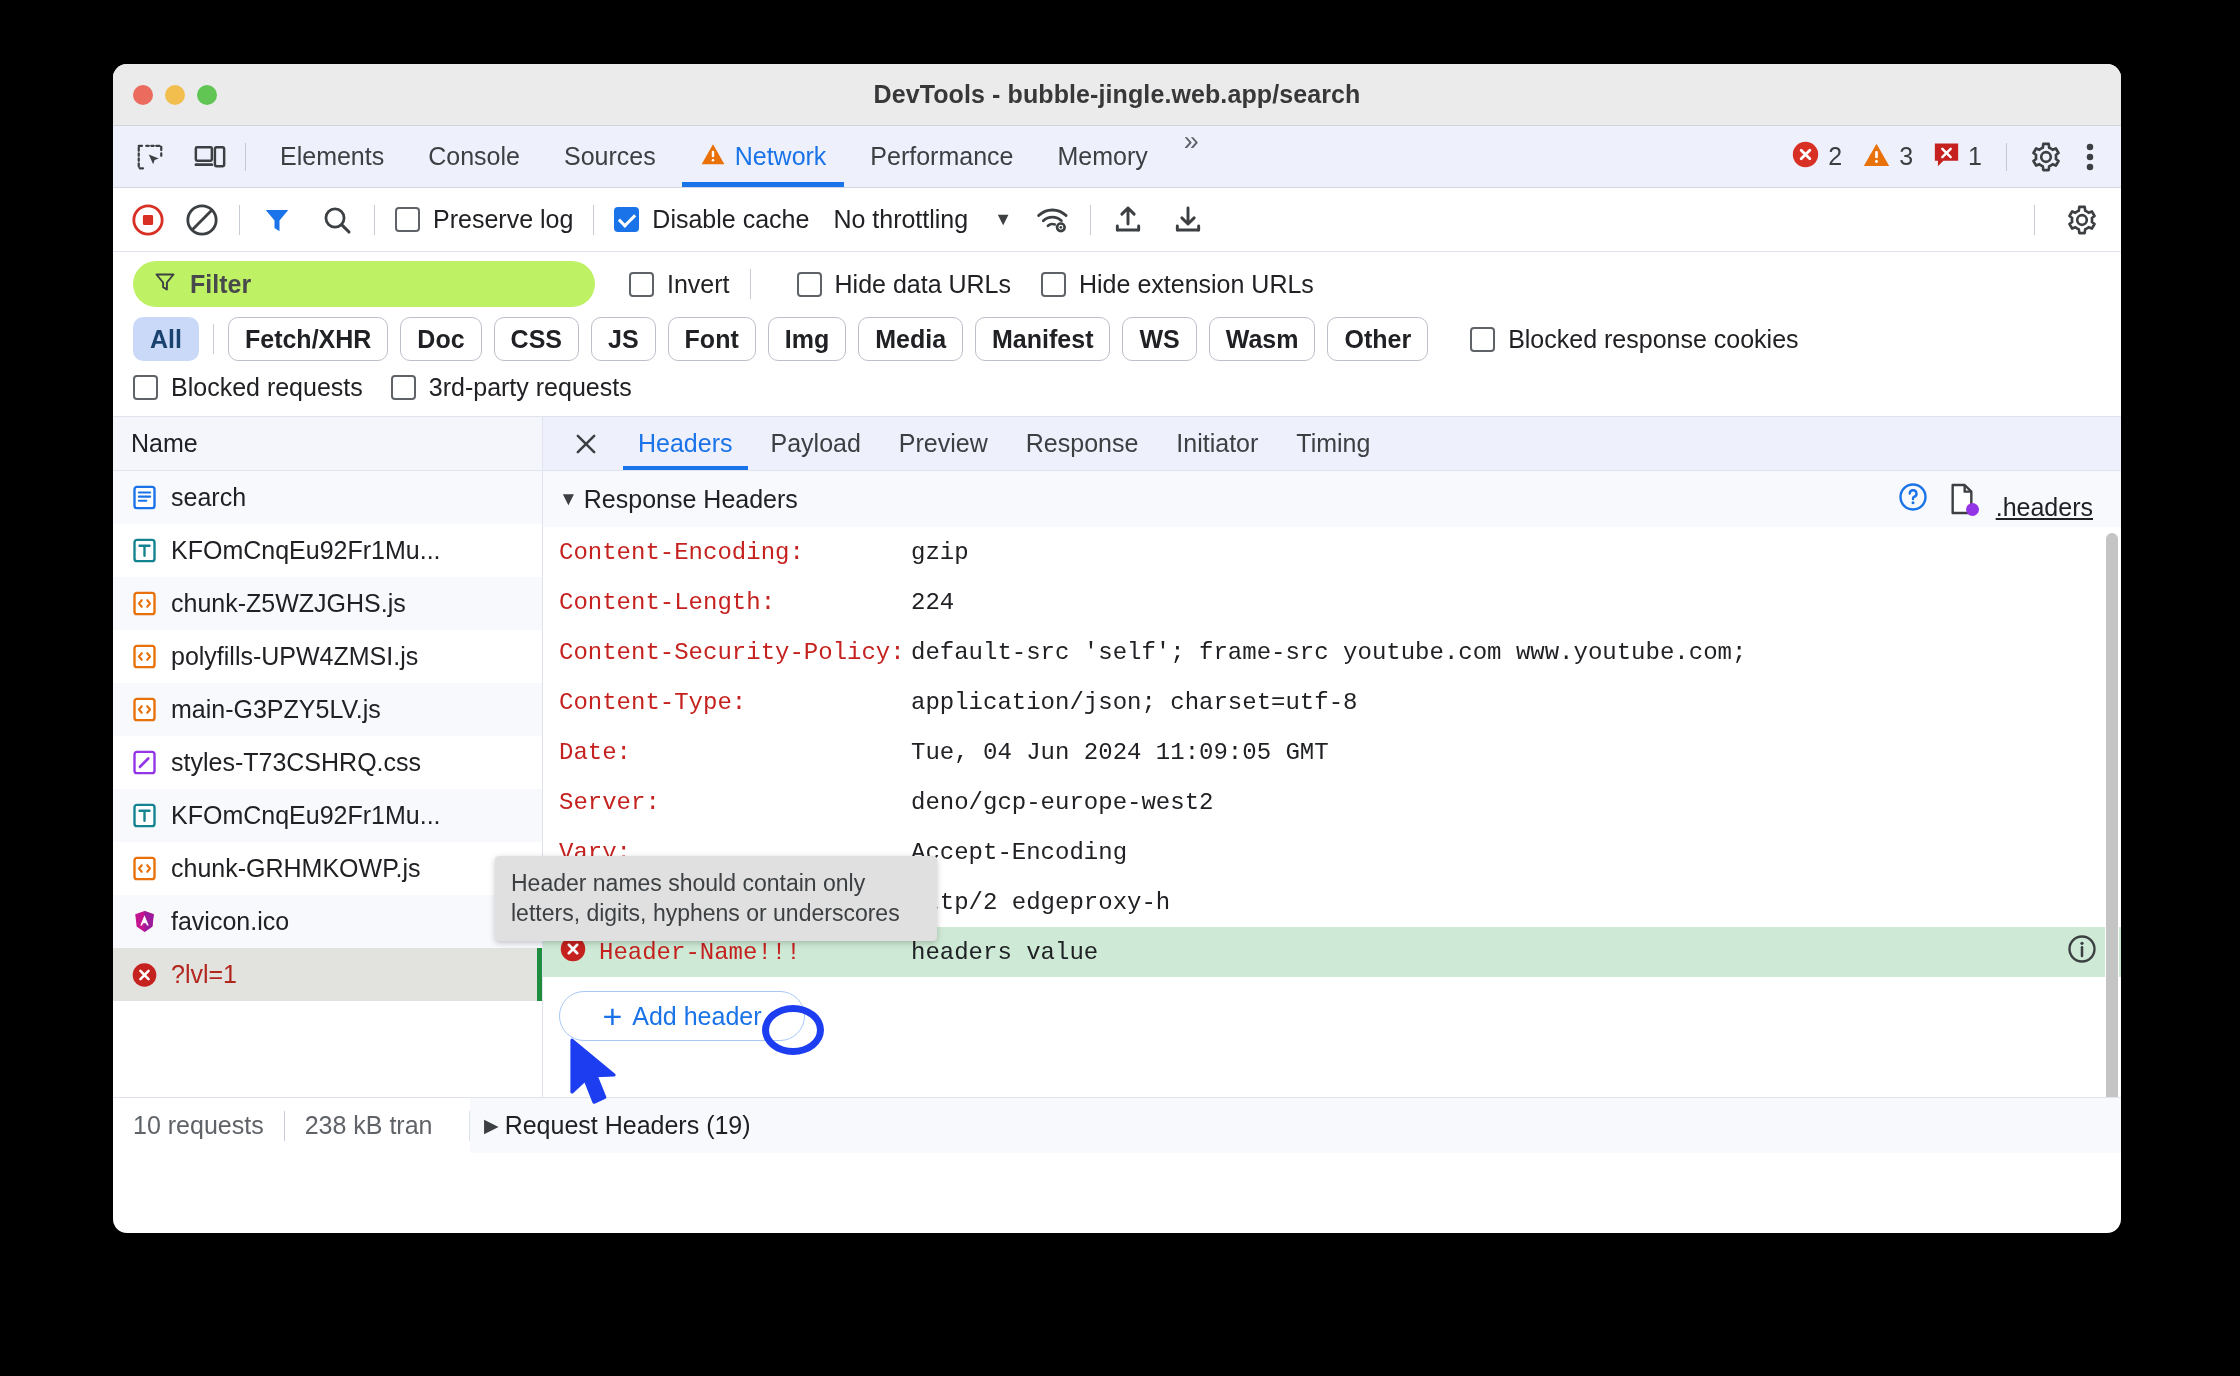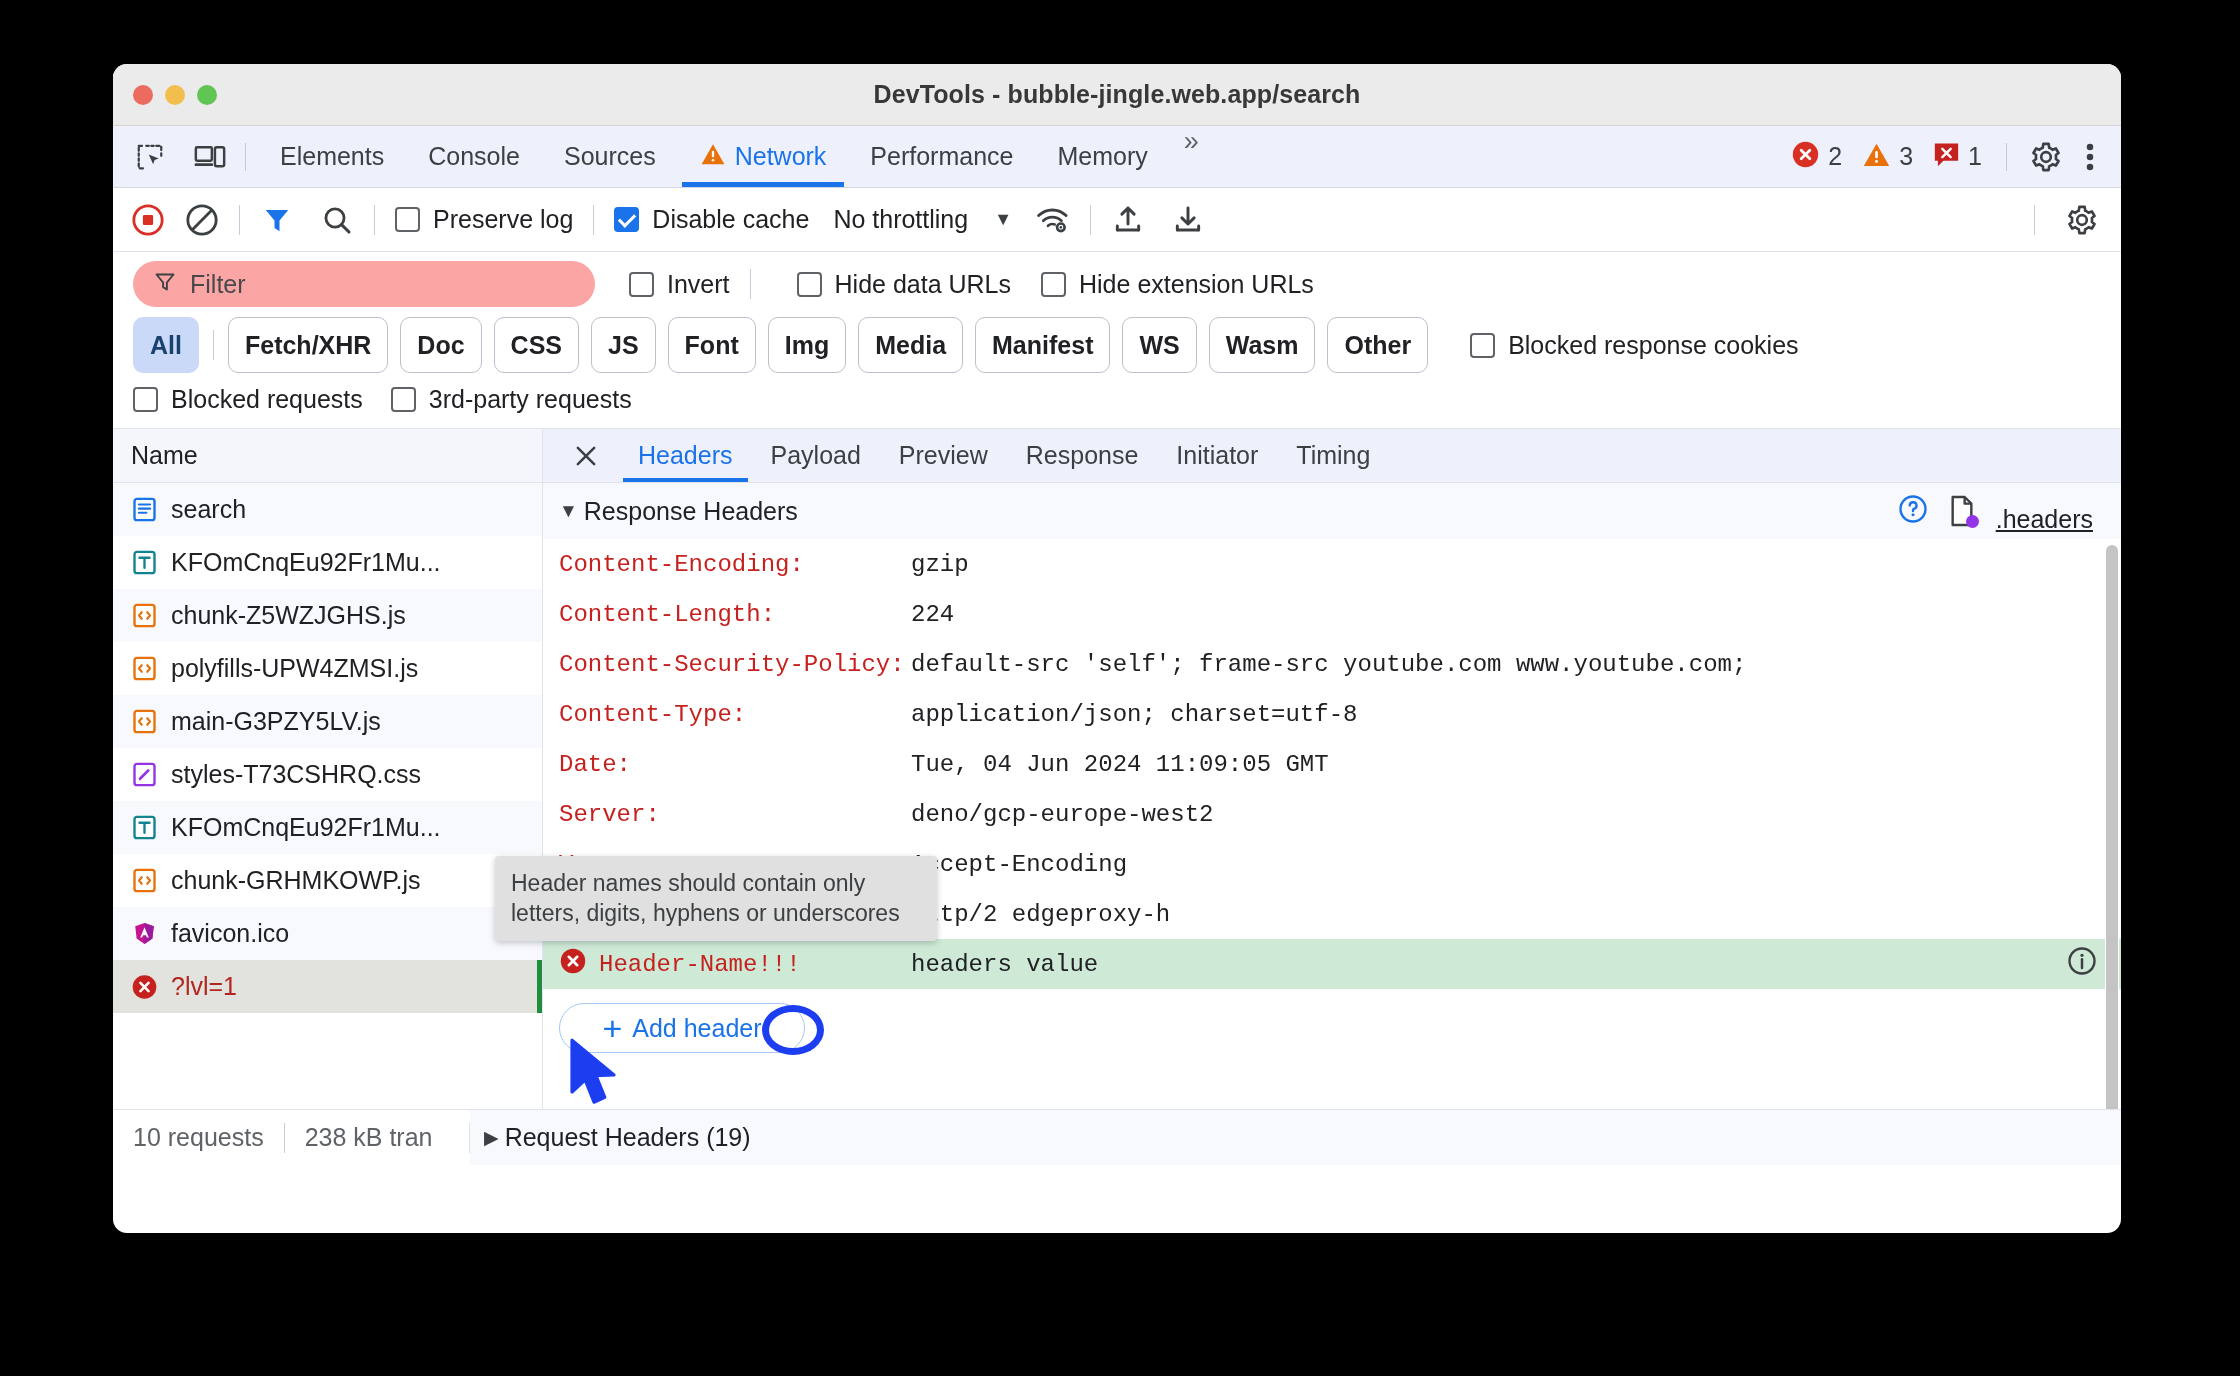--- a/index.html
+++ b/index.html
@@ -104,29 +104,30 @@
   .nt-right { position: absolute; right: 0; display: flex; align-items: center; }
 
   
   .filterbar {
     background: #fff; padding: 9px 0 0 0;
     border-bottom: 1px solid #dfe3ee;
   }
   .frow1 { display: flex; align-items: center; padding: 0 18px 10px 20px; }
   .filter-input {
     width: 462px; height: 46px; border-radius: 23px;
-    background: #fca5a5; display: flex; align-items: center; gap: 13px;
+    background: #bef264; display: flex; align-items: center; gap: 13px;
     padding: 16px 20px;
+    font-weight: bold;
   }
   .filter-ph { font-size: 25px; color: #48494c; }
   .frow1 .cbx-wrap { margin-left: 26px; }
 
   .chips { display: flex; align-items: center; gap: 12px; padding: 0 20px 12px 20px; flex-wrap: nowrap; }
   .chip {
-    height: 56px; padding: 0 16px; border: 1px solid #bcc0ca; border-radius: 10px;
+    height: 44px; padding: 0 16px; border: 1px solid #bcc0ca; border-radius: 10px;
     display: flex; align-items: center; justify-content: center;
     font-size: 25px; font-weight: bold; color: #202124; background: #fff;
     white-space: nowrap;
   }
   .chip.sel { background: #c9d9f7; border-color: transparent; color: #19426f; }
   .chip-sep { width: 1px; height: 30px; background: #c8ccd8; margin: 0 2px; }
   .frow3 { display: flex; align-items: center; padding: 0 20px 14px 20px; gap: 28px; }
 
   
   .main { display: flex; height: 680px; }

